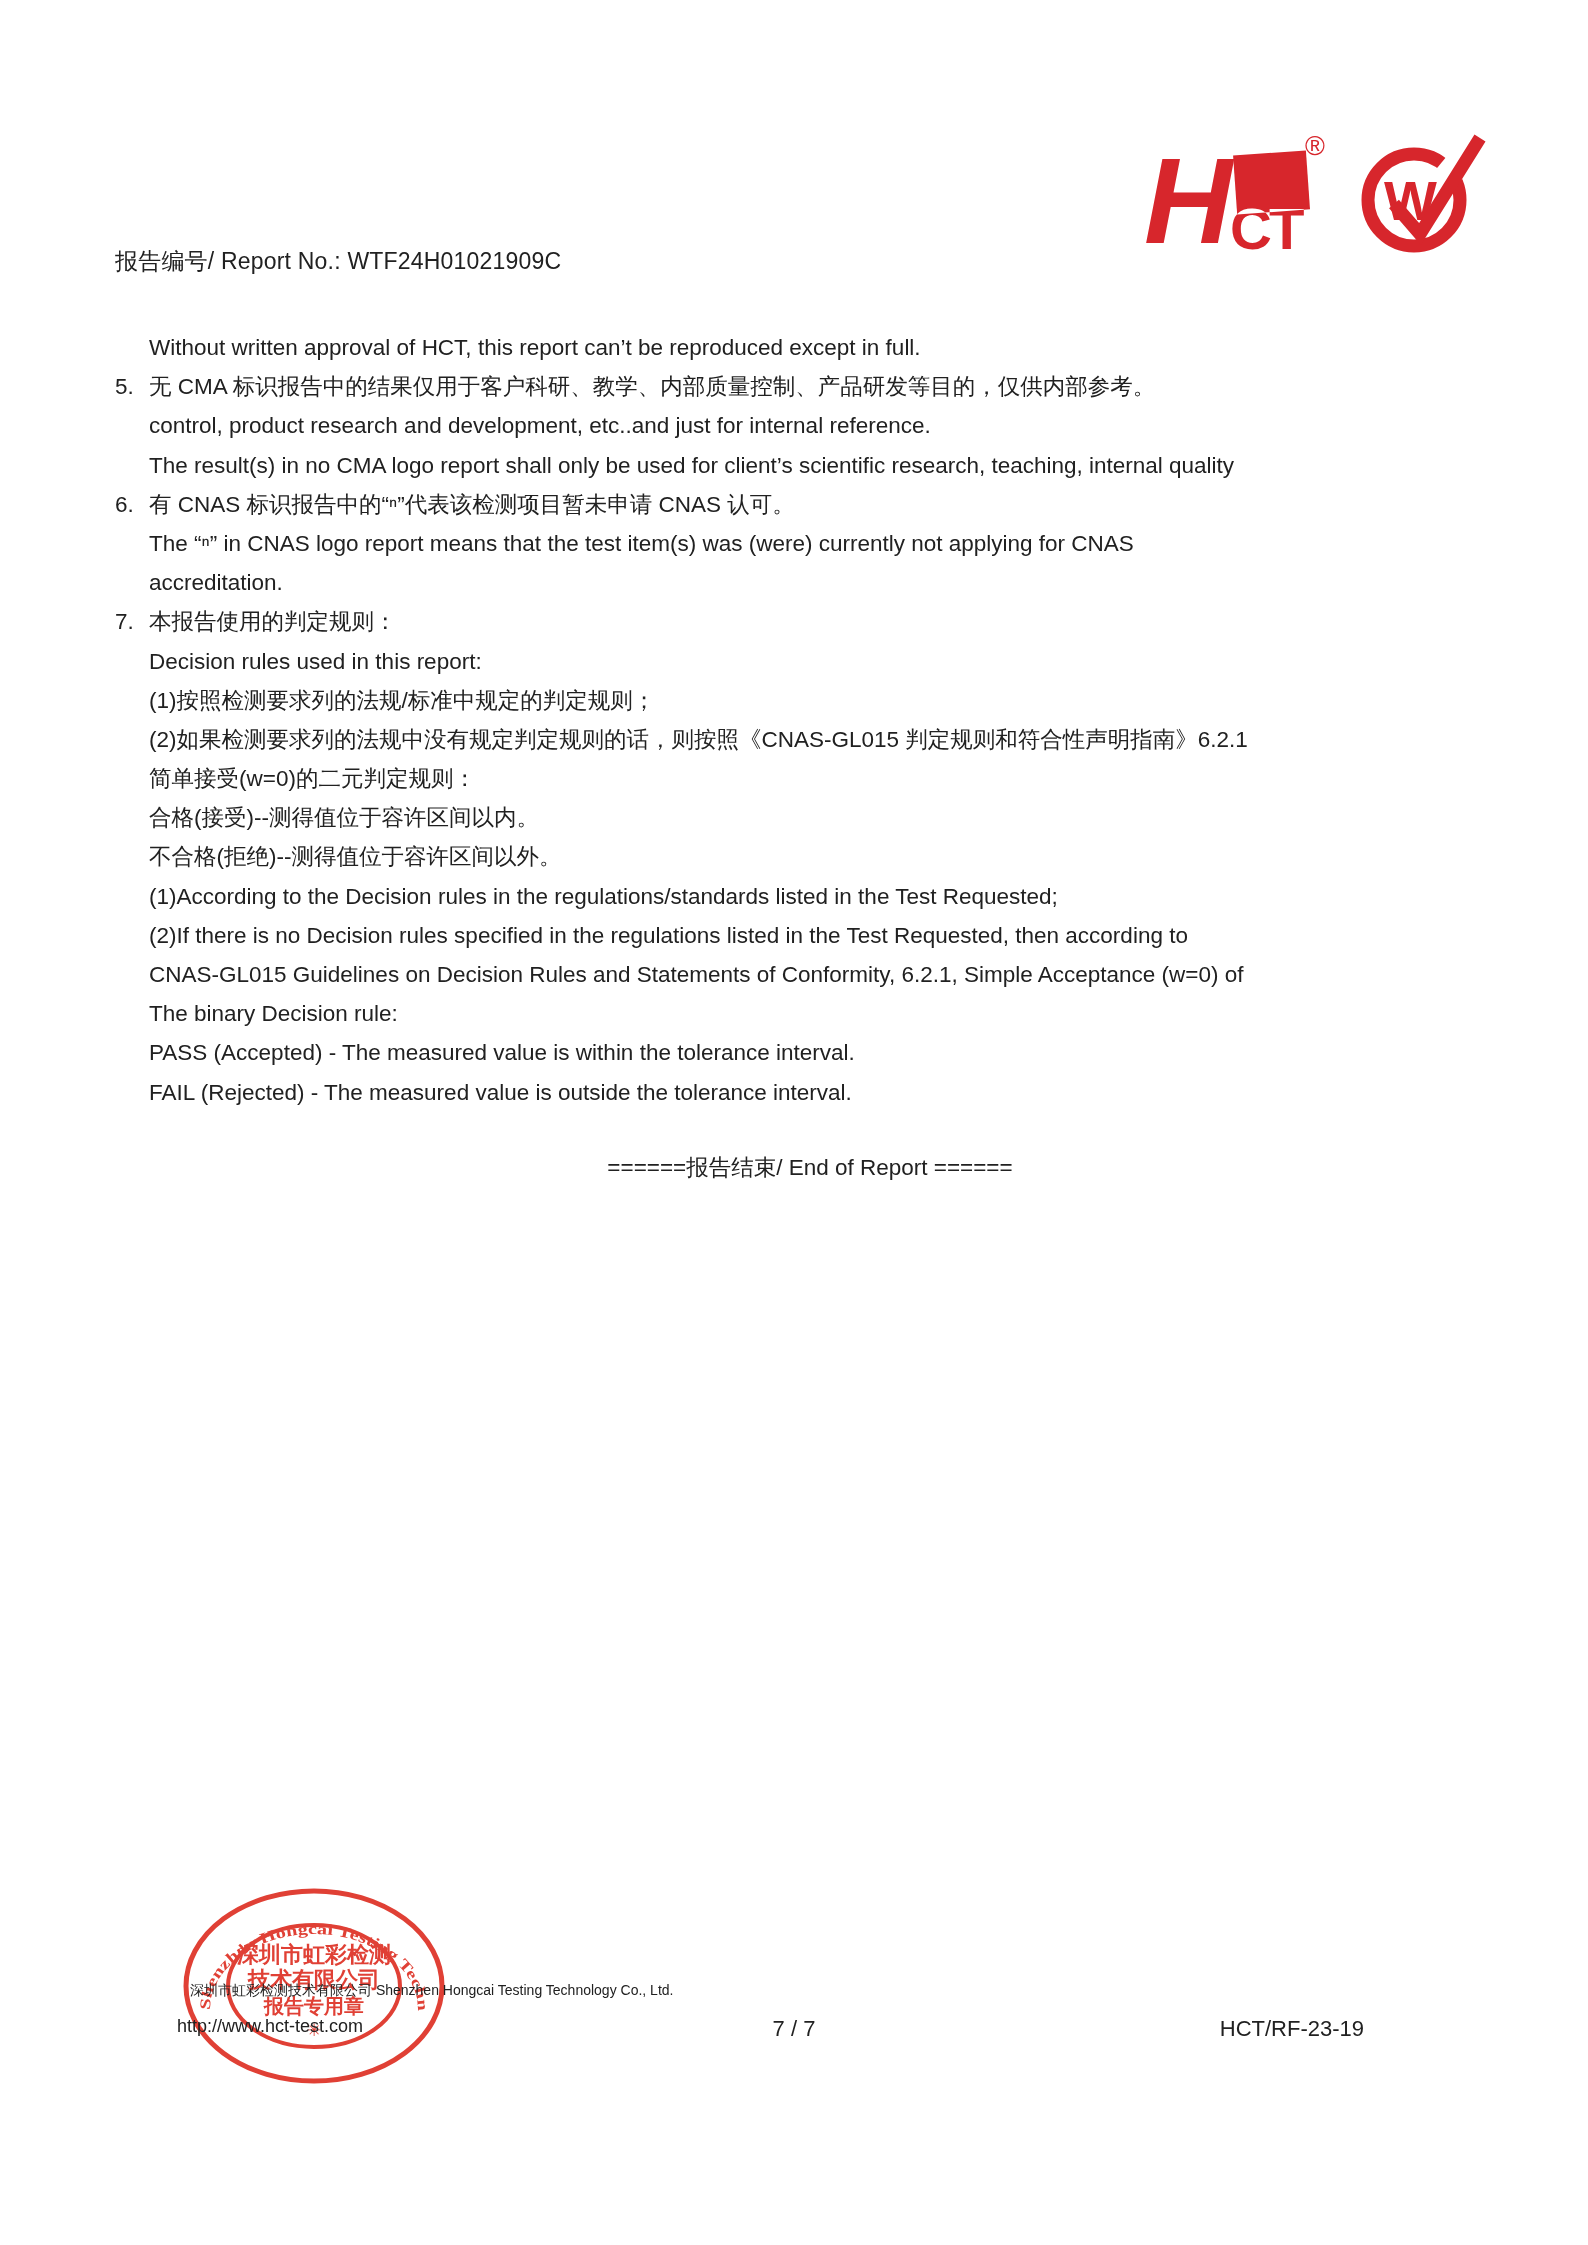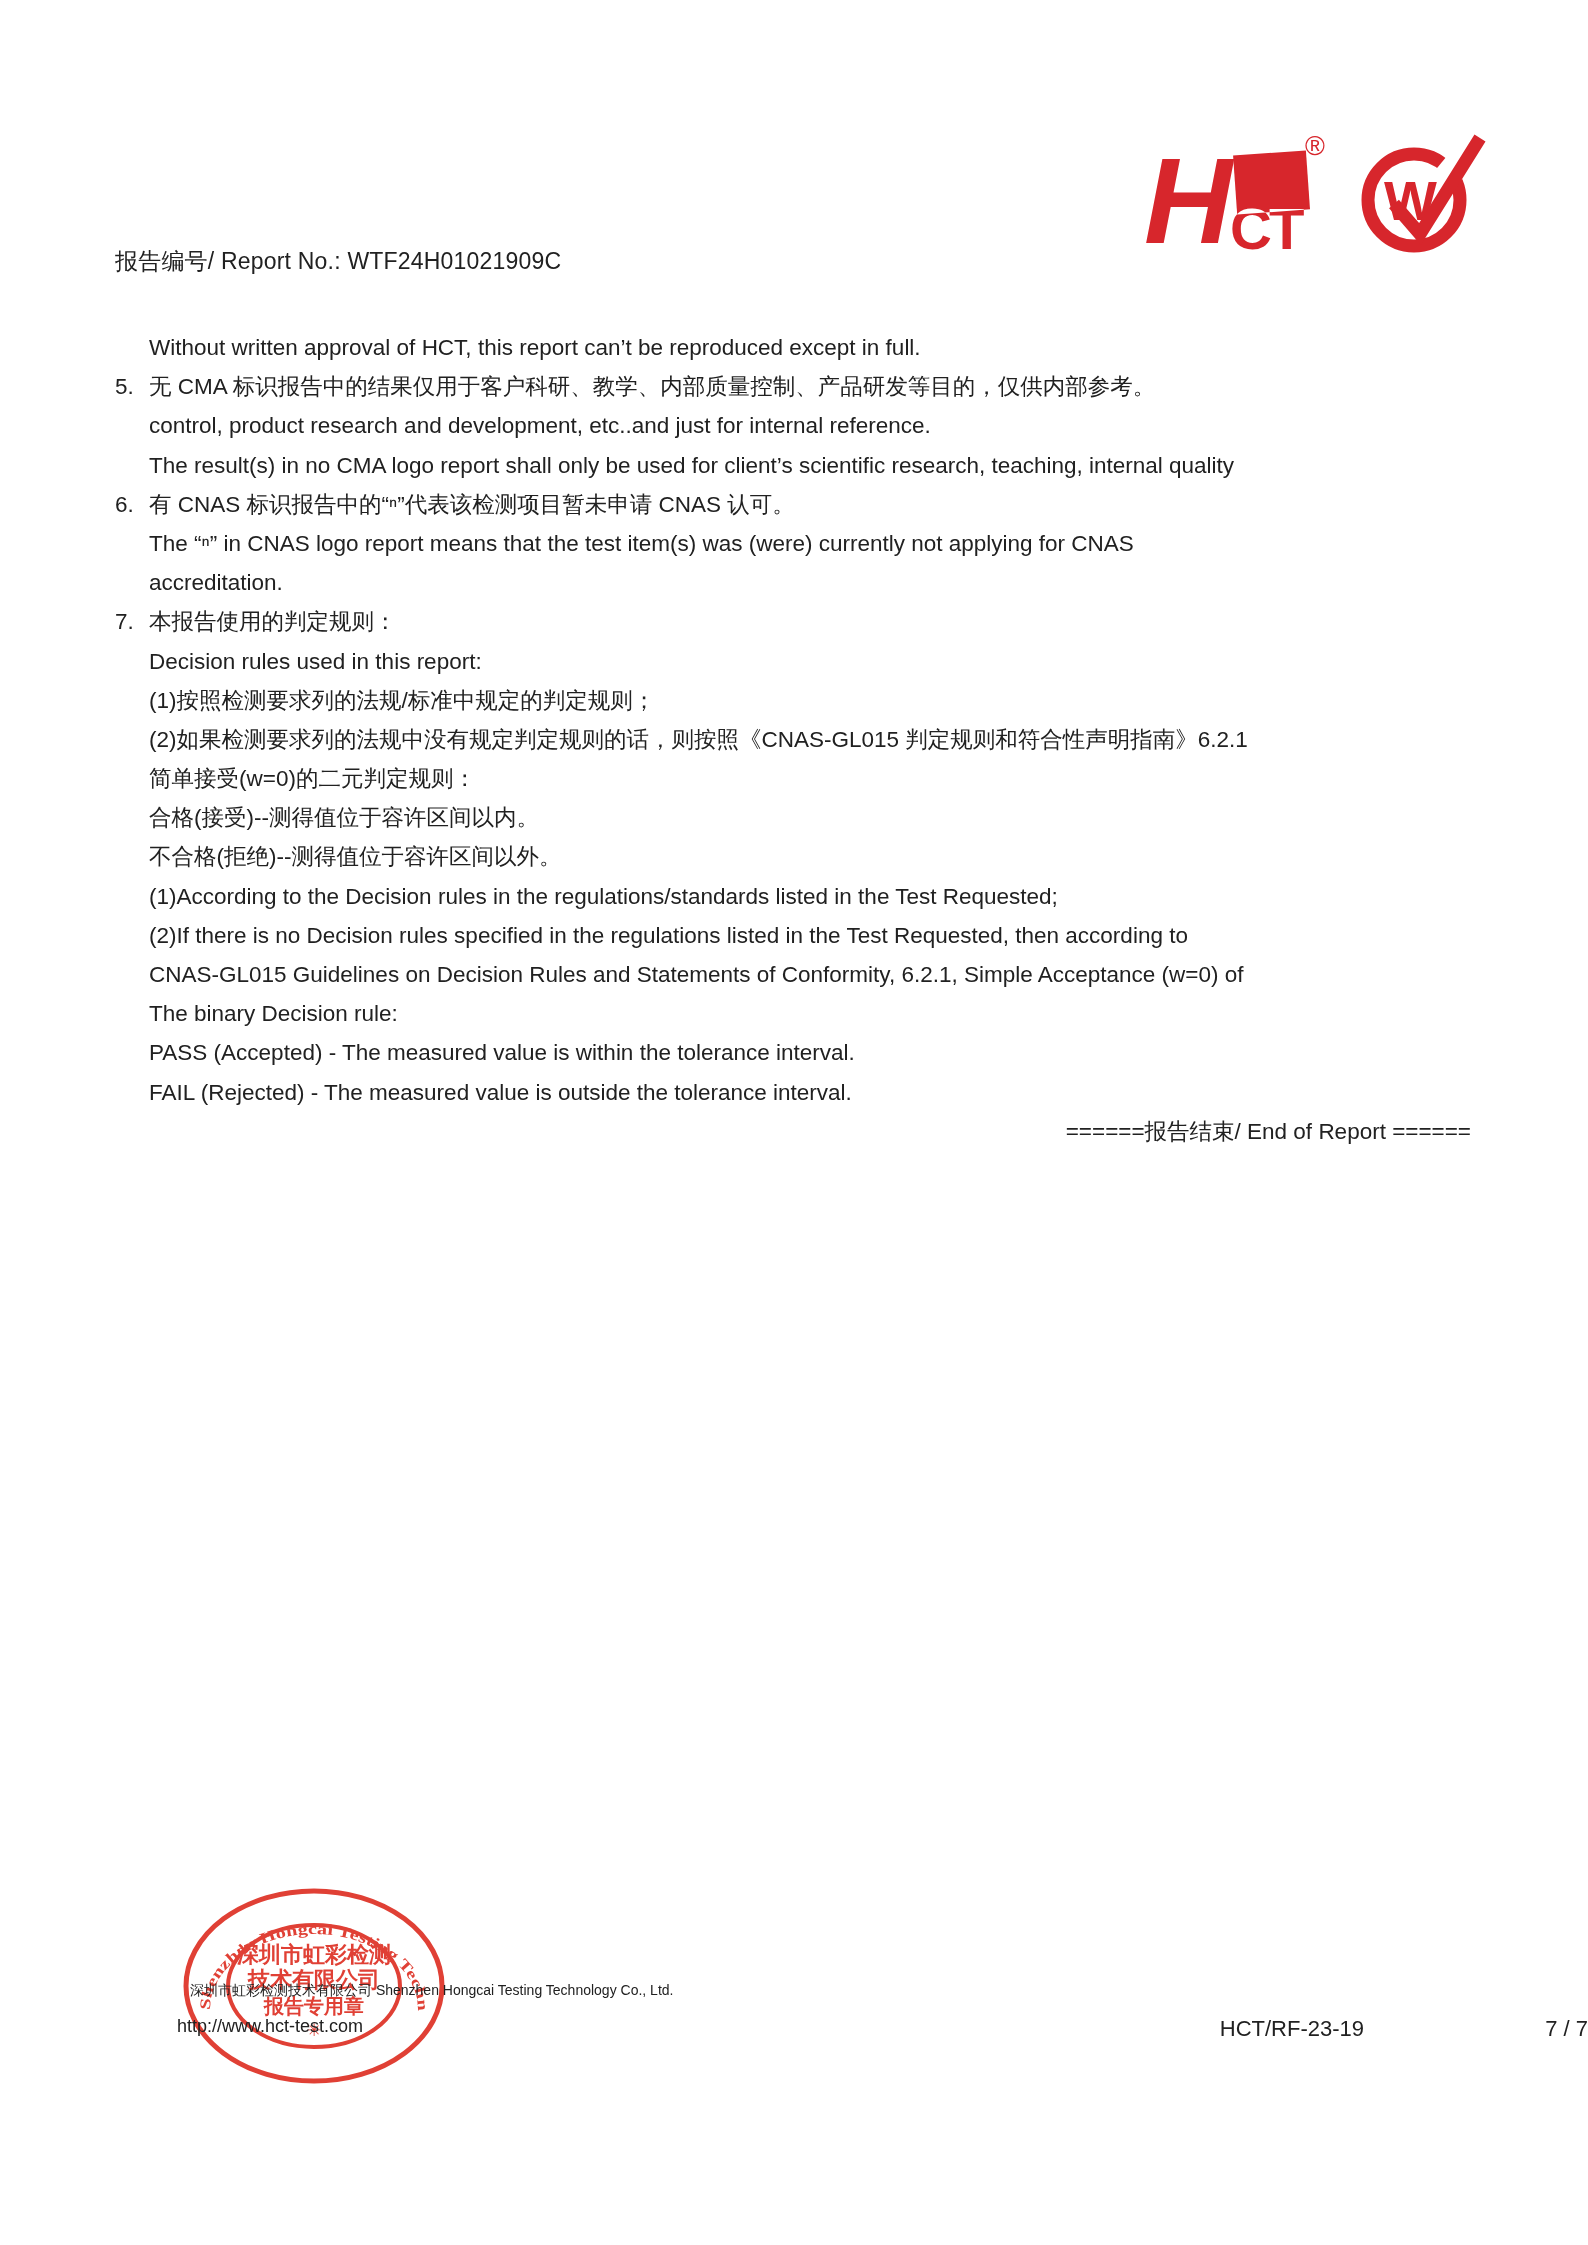--- a/index.html
+++ b/index.html
@@ -25,34 +25,34 @@
   .body-block{
     position:absolute;left:149px;top:328px;width:1322px;
   }
   .bline{
     position:relative;height:39.2px;line-height:39.2px;
     font-size:22.5px;white-space:nowrap;
   }
   .bline .marker{
     position:absolute;left:-34px;top:0;
   }
-  .bline.center{text-align:right;}
+  .bline.center{text-align:center;margin-top:36px;}
 
   
   .footer-company{
     position:absolute;left:190px;top:1982px;
     font-size:14px;white-space:nowrap;z-index:3;
   }
   .footer-url{
     position:absolute;left:177px;top:2016px;
     font-size:18px;white-space:nowrap;z-index:3;
   }
   .footer-page{
     position:absolute;left:0;top:2016px;width:1588px;
-    text-align:right;font-size:22px;z-index:2;
+    text-align:center;font-size:22px;z-index:2;
   }
   .footer-code{
     position:absolute;right:224px;top:2016px;
     font-size:22px;white-space:nowrap;z-index:2;margin-left:21px;
   }
   .stamp{
     position:absolute;left:180px;top:1884px;width:268px;height:208px;
     z-index:1;opacity:0.93;
   }
 </style>

